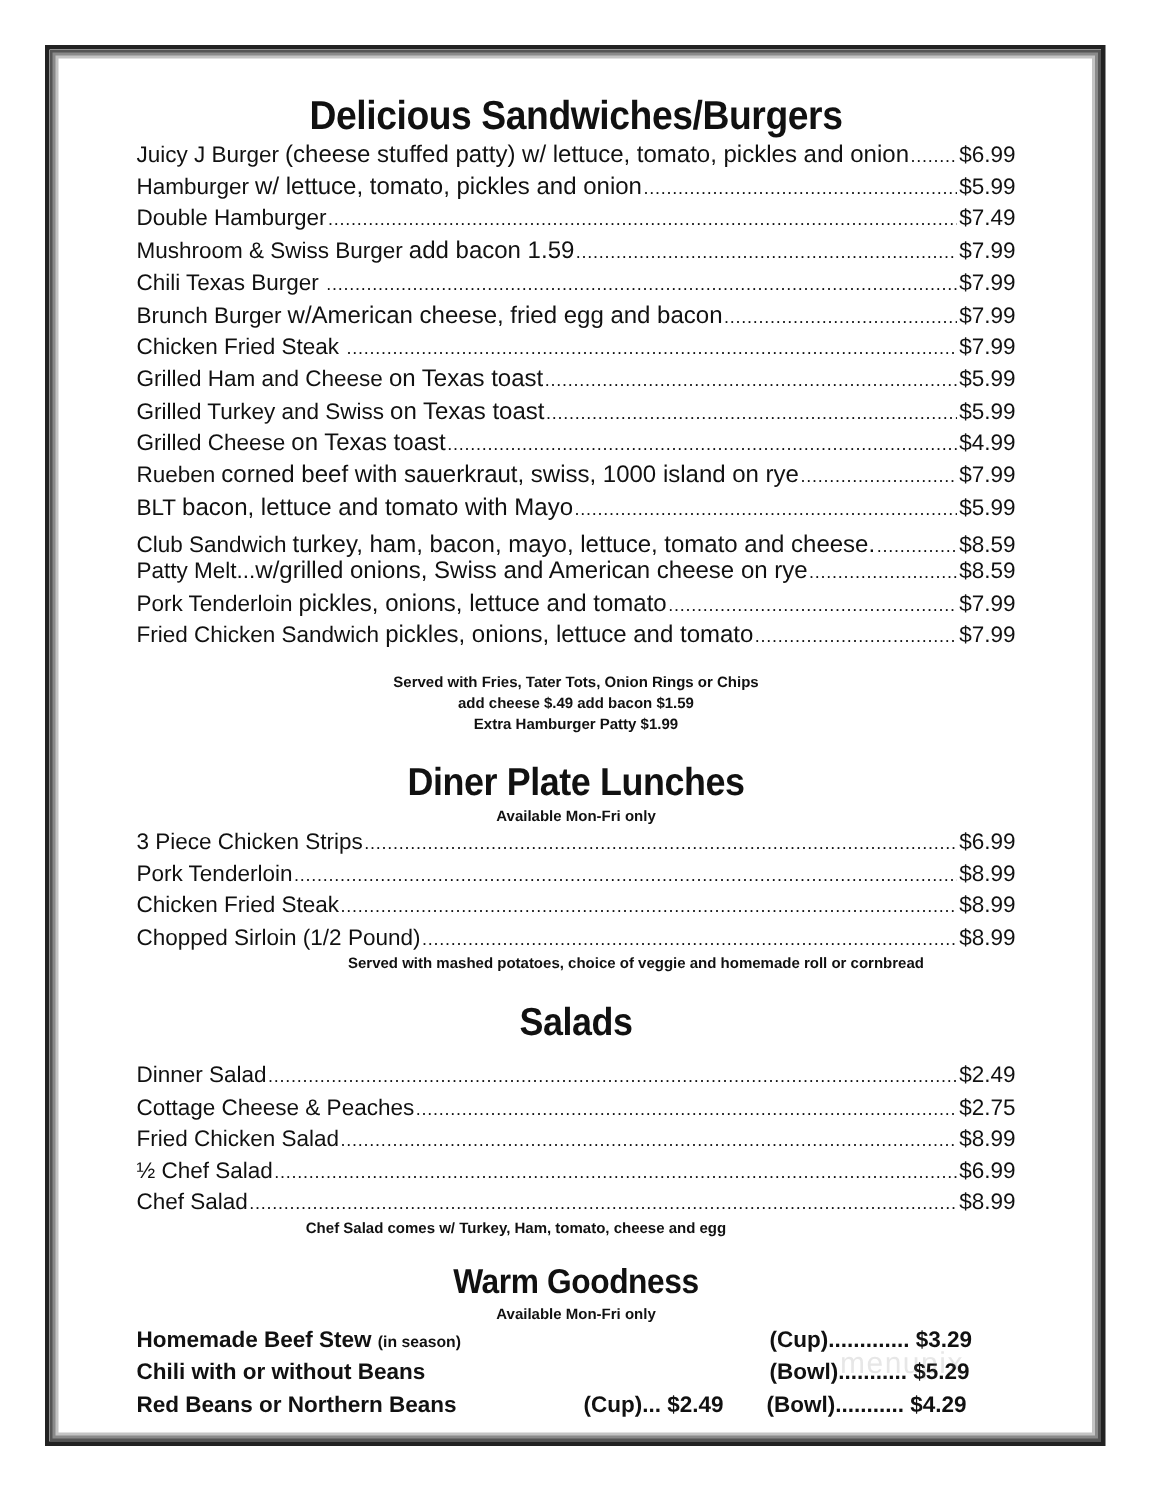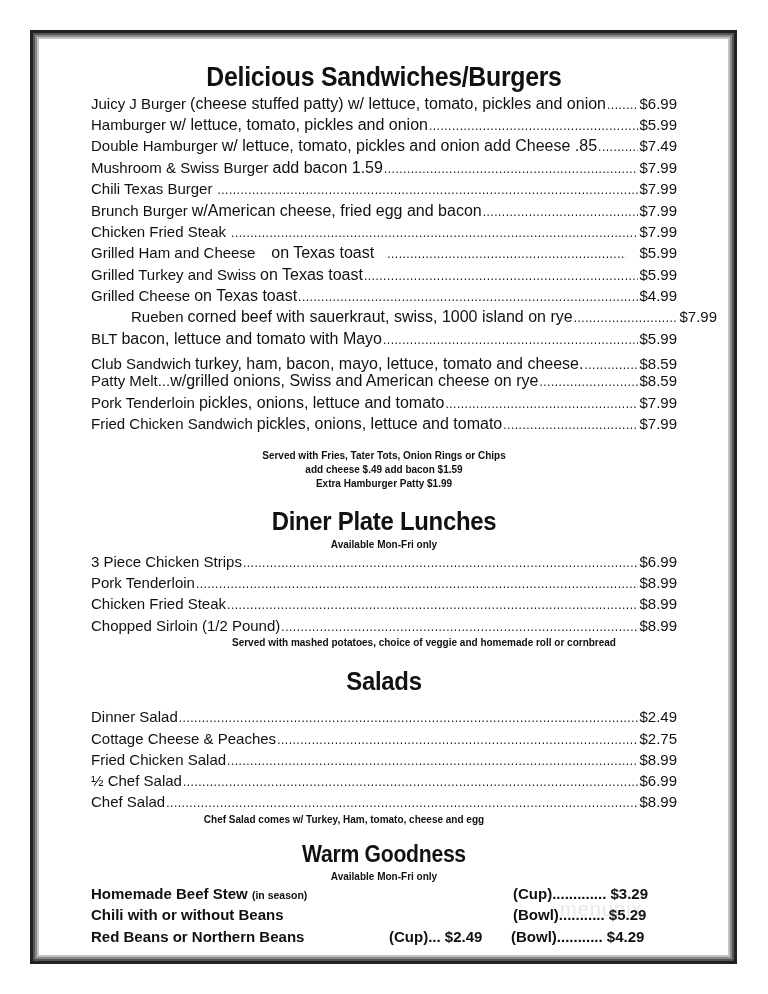--- a/index.html
+++ b/index.html
@@ -42,21 +42,20 @@
     <span class="price">$6.99</span>
   </div>
 <div class="row" style="top:116px;">
     <span class="name">Hamburger</span>
     <span class="desc">w/ lettuce, tomato, pickles and onion</span>
     <span class="dots"></span>
     <span class="price">$5.99</span>
   </div>
 <div class="row" style="top:137px;">
     <span class="name">Double Hamburger</span>
-    <span class="desc">w/ lettuce, tomato, pickles and onion add Cheese .85</span>
     <span class="dots"></span>
     <span class="price">$7.49</span>
   </div>
 <div class="row" style="top:159px;">
     <span class="name">Mushroom &amp; Swiss Burger</span>
     <span class="desc">add bacon 1.59</span>
     <span class="dots"></span>
     <span class="price">$7.99</span>
   </div>
 <div class="row" style="top:180px;">
@@ -70,39 +69,39 @@
     <span class="desc">w/American cheese, fried egg and bacon</span>
     <span class="dots"></span>
     <span class="price">$7.99</span>
   </div>
 <div class="row" style="top:223px;">
     <span class="name">Chicken Fried Steak</span>
     <span class="desc"></span>
     <span class="dots"></span>
     <span class="price">$7.99</span>
   </div>
-<div class="row" style="top:244px;gap:12px;">
+<div class="row" style="top:244px;">
     <span class="name">Grilled Ham and Cheese</span>
     <span class="desc">on Texas toast</span>
     <span class="dots"></span>
     <span class="price">$5.99</span>
   </div>
 <div class="row" style="top:266px;">
     <span class="name">Grilled Turkey and Swiss</span>
     <span class="desc">on Texas toast</span>
     <span class="dots"></span>
     <span class="price">$5.99</span>
   </div>
 <div class="row" style="top:287px;">
     <span class="name">Grilled Cheese</span>
     <span class="desc">on Texas toast</span>
     <span class="dots"></span>
     <span class="price">$4.99</span>
   </div>
-<div class="row" style="top:308px;margin-left:40px;">
+<div class="row" style="top:308px;">
     <span class="name">Rueben</span>
     <span class="desc">corned beef with sauerkraut, swiss, 1000 island on rye</span>
     <span class="dots"></span>
     <span class="price">$7.99</span>
   </div>
 <div class="row" style="top:330px;">
     <span class="name">BLT</span>
     <span class="desc">bacon, lettuce and tomato with Mayo</span>
     <span class="dots"></span>
     <span class="price">$5.99</span>

